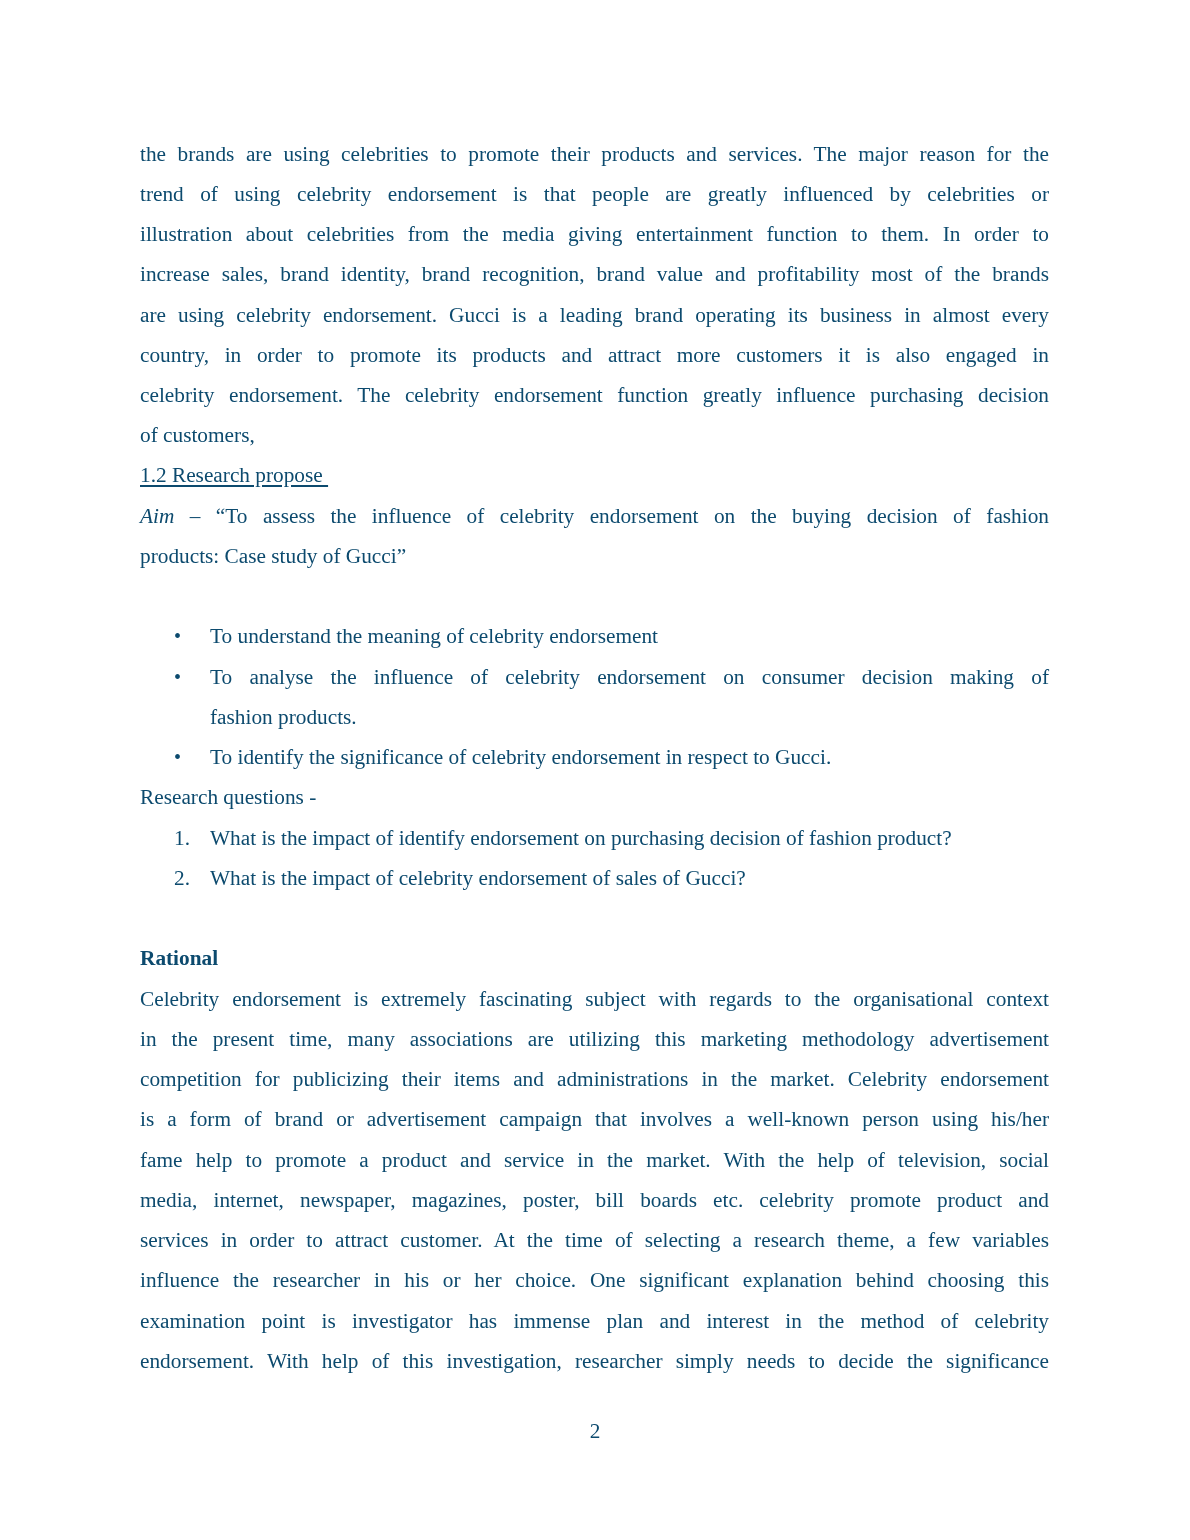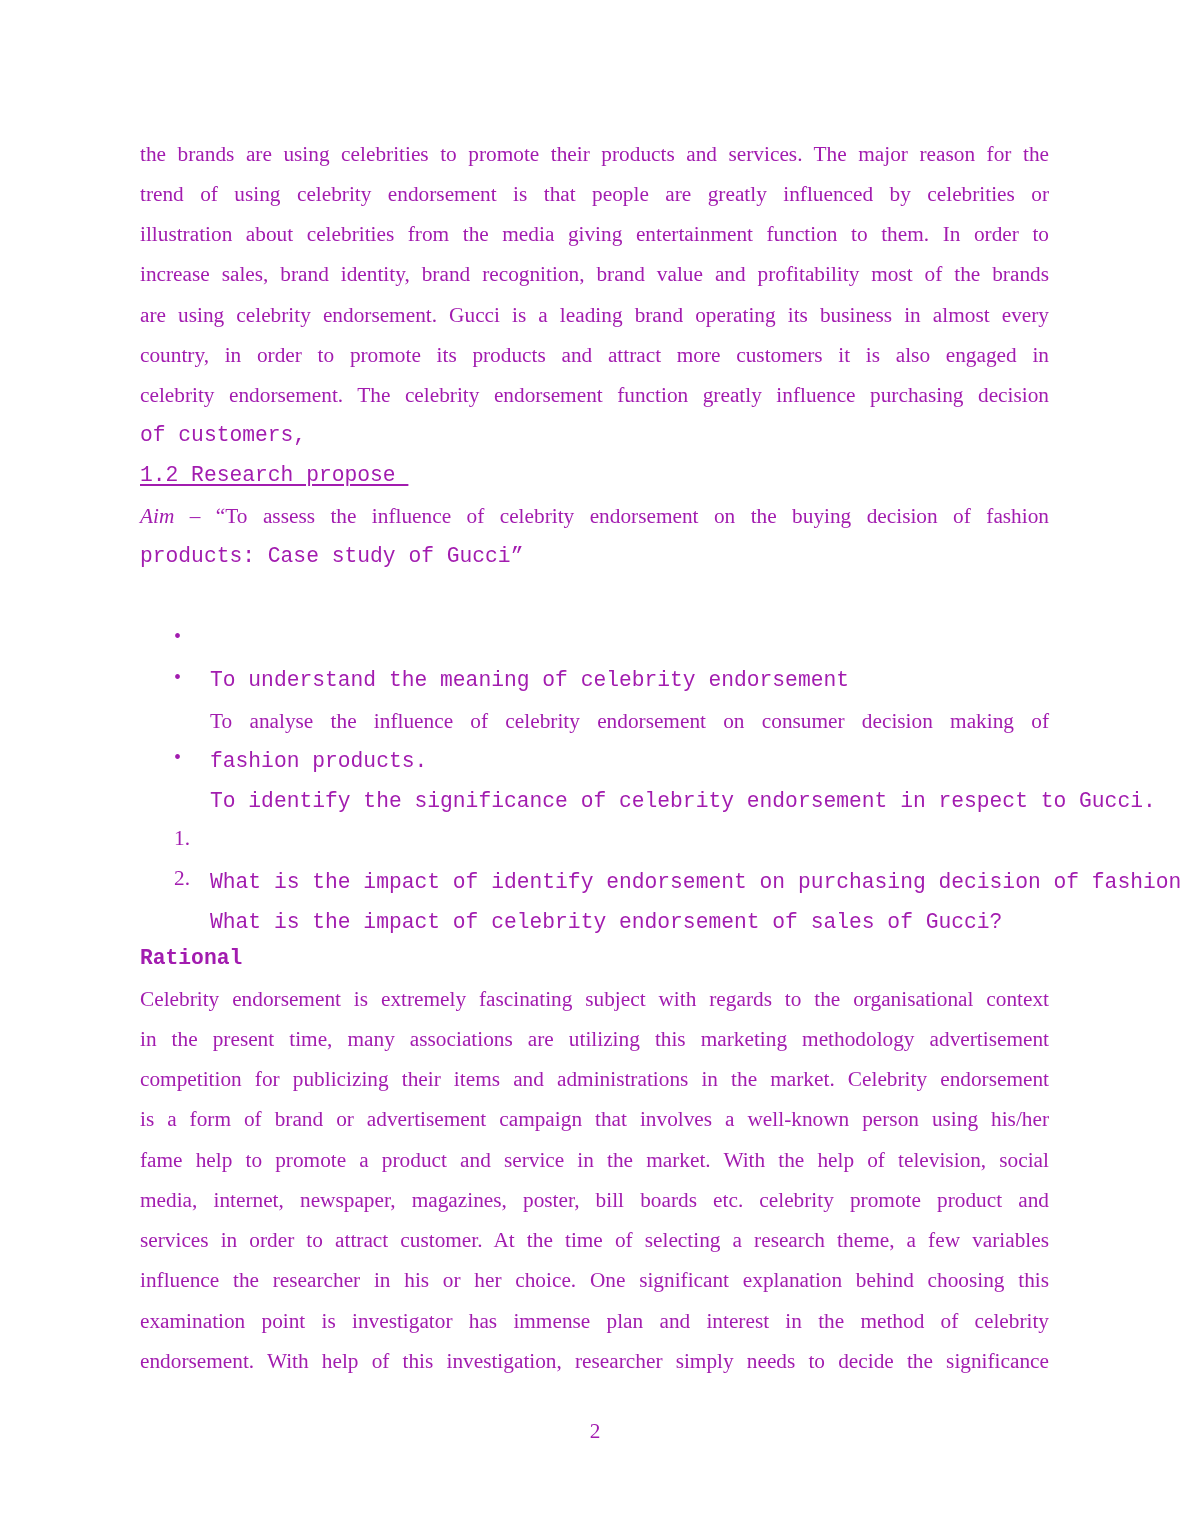--- a/index.html
+++ b/index.html
@@ -1,26 +1,26 @@
 <!DOCTYPE html>
 <html><head>
 <meta charset="utf-8">
 <style>
   html, body { margin: 0; padding: 0; background: #ffffff; }
   body { width: 1190px; height: 1540px; position: relative; overflow: hidden; }
   .page {
     position: absolute; left: 0; top: 0; width: 954px; height: 1540px; background: #fff;
-    font-family: "Liberation Serif", "DejaVu Serif", serif; font-size: 21.3px; color: #a21caf;
+    font-family: "Liberation Serif", "DejaVu Serif", serif; font-size: 21.3px; color: #0c4a6e;
   }
   .line {
     position: absolute; left: 140px; width: 909px; height: 30px; line-height: 30px;
     white-space: nowrap; text-align: justify; text-align-last: justify;
   }
-  .line.last { text-align-last: left; font-family: Liberation Mono, monospace; }
-  .indent { left: 210px; width: 839px; margin-top: 44px; }
+  .line.last { text-align-last: left; }
+  .indent { left: 210px; width: 839px; }
   .bullet { position: absolute; left: 174px; width: 20px; height: 30px; line-height: 30px; font-size: 20px; }
   .num { position: absolute; left: 174px; width: 30px; height: 30px; line-height: 30px; }
   .u { text-decoration: underline; text-underline-offset: 3px; }
   .i { font-style: italic; }
   .b { font-weight: bold; }
   .pagenum { position: absolute; left: 0; width: 1190px; text-align: center; top: 1416px; height: 30px; line-height: 30px; }
 </style>
 </head>
 <body>
 
@@ -52,20 +52,21 @@
     <div class="line indent last" style="top:621px">To understand the meaning of celebrity endorsement</div>
 
     <span class="bullet" style="top:662px">•</span>
     <div class="line indent" style="top:662px">To analyse the influence of celebrity endorsement on consumer decision making of</div>
     <div class="line indent last" style="top:702px">fashion products.</div>
 
     <span class="bullet" style="top:742px">•</span>
     <div class="line indent last" style="top:742px">To identify the significance of celebrity endorsement in respect to Gucci.</div>
   </div>
 
+  <div class="line last" style="top:782px">Research questions -</div>
 
   <div>
     <span class="num" style="top:823px">1.</span>
     <div class="line indent last" style="top:823px">What is the impact of identify endorsement on purchasing decision of fashion product?</div>
 
     <span class="num" style="top:863px">2.</span>
     <div class="line indent last" style="top:863px">What is the impact of celebrity endorsement of sales of Gucci?</div>
   </div>
 
   <div class="line last b" style="top:943px">Rational</div>

